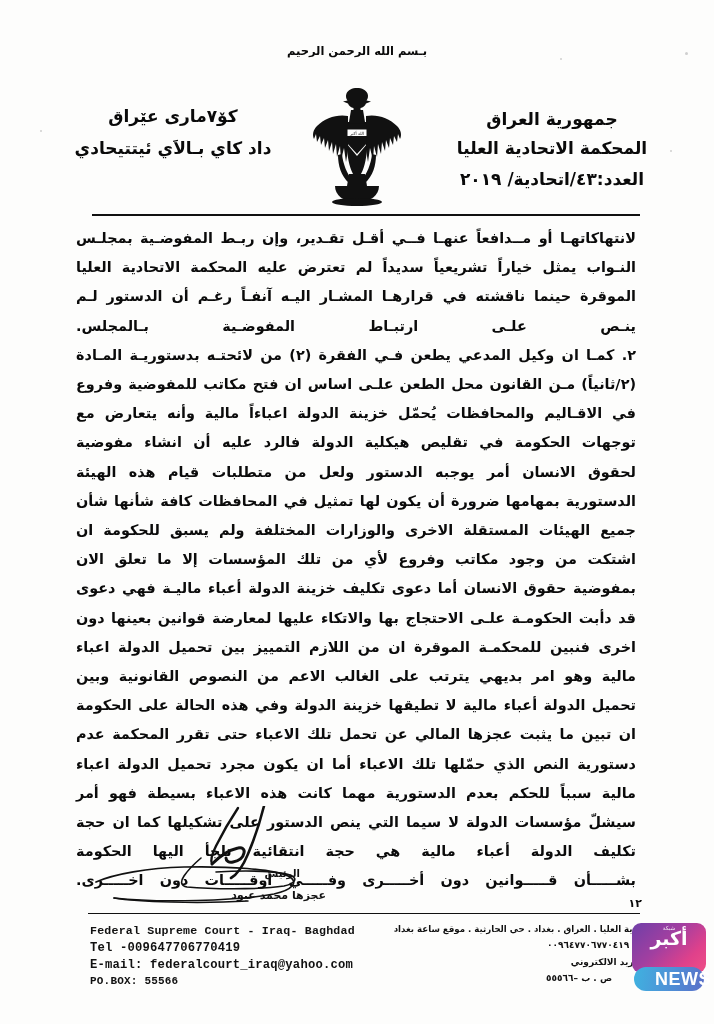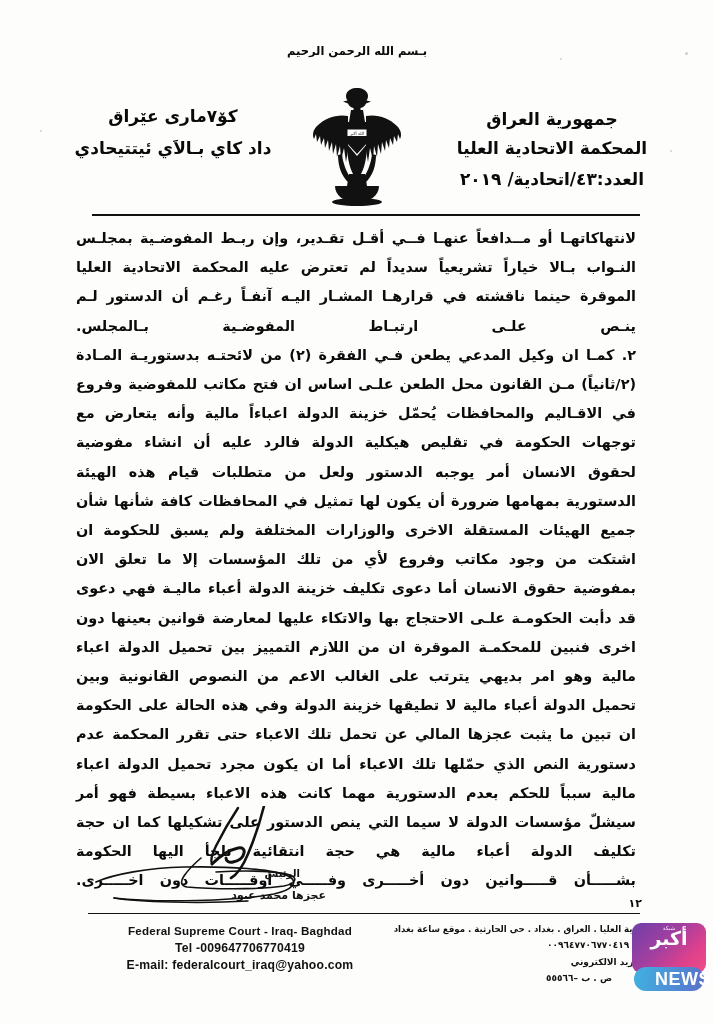--- a/index.html
+++ b/index.html
@@ -180,22 +180,22 @@
     font-weight: bold;
     direction: rtl;
   }
 
   .footer-en {
     position: absolute;
     top: 924px;
     left: 90px;
     width: 300px;
     direction: ltr;
-    text-align: center;
-    font-family: Liberation Sans, sans-serif;
+    text-align: left;
+    font-family: Liberation Mono, monospace;
     font-weight: bold;
     color: #111;
   }
   .footer-en .fe1 { font-size: 11.6px; margin-bottom: 4px; letter-spacing: 0.2px; }
   .footer-en .fe2 { font-size: 12.2px; margin-bottom: 3px; letter-spacing: 0.2px; }
   .footer-en .fe3 { font-size: 12.2px; margin-bottom: 3px; letter-spacing: 0.2px; }
   .footer-en .fe4 { font-size: 11px; letter-spacing: 0.2px; }
 
   .footer-ar {
     position: absolute;
@@ -333,21 +333,21 @@
     <div class="header-ar">
       <div class="l1">جمهورية العراق</div>
       <div class="l2">المحكمة الاتحادية العليا</div>
       <div class="l3">العدد:٤٣/اتحادية/ ٢٠١٩</div>
     </div>
   </div>
 
   <div class="hrule"></div>
 
   <div class="body-text">
-    <p>لانتهاكاتهـا أو مــدافعاً عنهـا فــي أقـل تقـدير، وإن ربـط المفوضـية بمجلـس النـواب بـالا خياراً تشريعياً سديداً لم تعترض عليه المحكمة الاتحادية العليا الموقرة حينما ناقشته في قرارهـا المشـار اليـه آنفـاً رغـم أن الدستور لـم ينـص علـى ارتبـاط المفوضـية بـالمجلس.</p>
+    <p>لانتهاكاتهـا أو مــدافعاً عنهـا فــي أقـل تقـدير، وإن ربـط المفوضـية بمجلـس النـواب يمثل خياراً تشريعياً سديداً لم تعترض عليه المحكمة الاتحادية العليا الموقرة حينما ناقشته في قرارهـا المشـار اليـه آنفـاً رغـم أن الدستور لـم ينـص علـى ارتبـاط المفوضـية بـالمجلس.</p>
     <p>٢. كمـا ان وكيل المدعي يطعن فـي الفقرة (٢) من لائحتـه بدستوريـة المـادة (٢/ثانياً) مـن القانون محل الطعن علـى اساس ان فتح مكاتب للمفوضية وفروع في الاقـاليم والمحافظات يُحمّل خزينة الدولة اعباءاً مالية وأنه يتعارض مع توجهات الحكومة في تقليص هيكلية الدولة فالرد عليه أن انشاء مفوضية لحقوق الانسان أمر يوجبه الدستور ولعل من متطلبات قيام هذه الهيئة الدستورية بمهامها ضرورة أن يكون لها تمثيل في المحافظات كافة شأنها شأن جميع الهيئات المستقلة الاخرى والوزارات المختلفة ولم يسبق للحكومة ان اشتكت من وجود مكاتب وفروع لأي من تلك المؤسسات إلا ما تعلق الان بمفوضية حقوق الانسان أما دعوى تكليف خزينة الدولة أعباء ماليـة فهي دعوى قد دأبت الحكومـة علـى الاحتجاج بها والاتكاء عليها لمعارضة قوانين بعينها دون اخرى فنبين للمحكمـة الموقرة ان من اللازم التمييز بين تحميل الدولة اعباء مالية وهو امر بديهي يترتب على الغالب الاعم من النصوص القانونية وبين تحميل الدولة أعباء مالية لا تطيقها خزينة الدولة وفي هذه الحالة على الحكومة ان تبين ما يثبت عجزها المالي عن تحمل تلك الاعباء حتى تقرر المحكمة عدم دستورية النص الذي حمّلها تلك الاعباء أما ان يكون مجرد تحميل الدولة اعباء مالية سبباً للحكم بعدم الدستورية مهما كانت هذه الاعباء بسيطة فهو أمر سيشلّ مؤسسات الدولة لا سيما التي ينص الدستور على تشكيلها كما ان حجة تكليف الدولة أعباء مالية هي حجة انتقائية تلجأ اليها الحكومة</p>
     <p class="last">بشـــــأن قـــــوانين دون أخـــــرى وفـــــي أوقـــــات دون اخـــــرى.</p>
   </div>
 
   <div class="signature-block">
     <svg class="sig-svg" viewBox="0 0 330 110" width="330" height="110" aria-hidden="true">
       <g fill="none" stroke="#111111" stroke-linecap="round" stroke-linejoin="round">
         <path d="M150 2 C142 14 134 28 128 40 C124 48 122 54 124 58" stroke-width="2.4"></path>
         <path d="M176 0 C172 16 166 34 160 48 C155 60 150 68 143 72" stroke-width="2.6"></path>
         <path d="M124 58 C132 50 141 44 150 42 C154 41 157 43 156 47 C155 52 150 55 145 56
@@ -365,20 +365,21 @@
   </div>
 
   <div class="footer-rule"></div>
 
   <div class="page-number">١٢</div>
 
   <div class="footer-en">
     <div class="fe1">Federal Supreme Court - Iraq- Baghdad</div>
     <div class="fe2">Tel -009647706770419</div>
     <div class="fe3">E-mail: federalcourt_iraq@yahoo.com</div>
+    <div class="fe4">PO.BOX: 55566</div>
   </div>
 
   <div class="footer-ar">
     <div class="fa1">المحكمة الاتحادية العليا . العراق . بغداد . حي الحارثية .  موقع ساعة بغداد</div>
     <div class="fa2">الهاتف – ٠٠٩٦٤٧٧٠٦٧٧٠٤١٩</div>
     <div class="fa3">البريد الالكتروني</div>
     <div class="fa4">ص . ب –٥٥٥٦٦</div>
   </div>
 
   <div class="news-logo">

